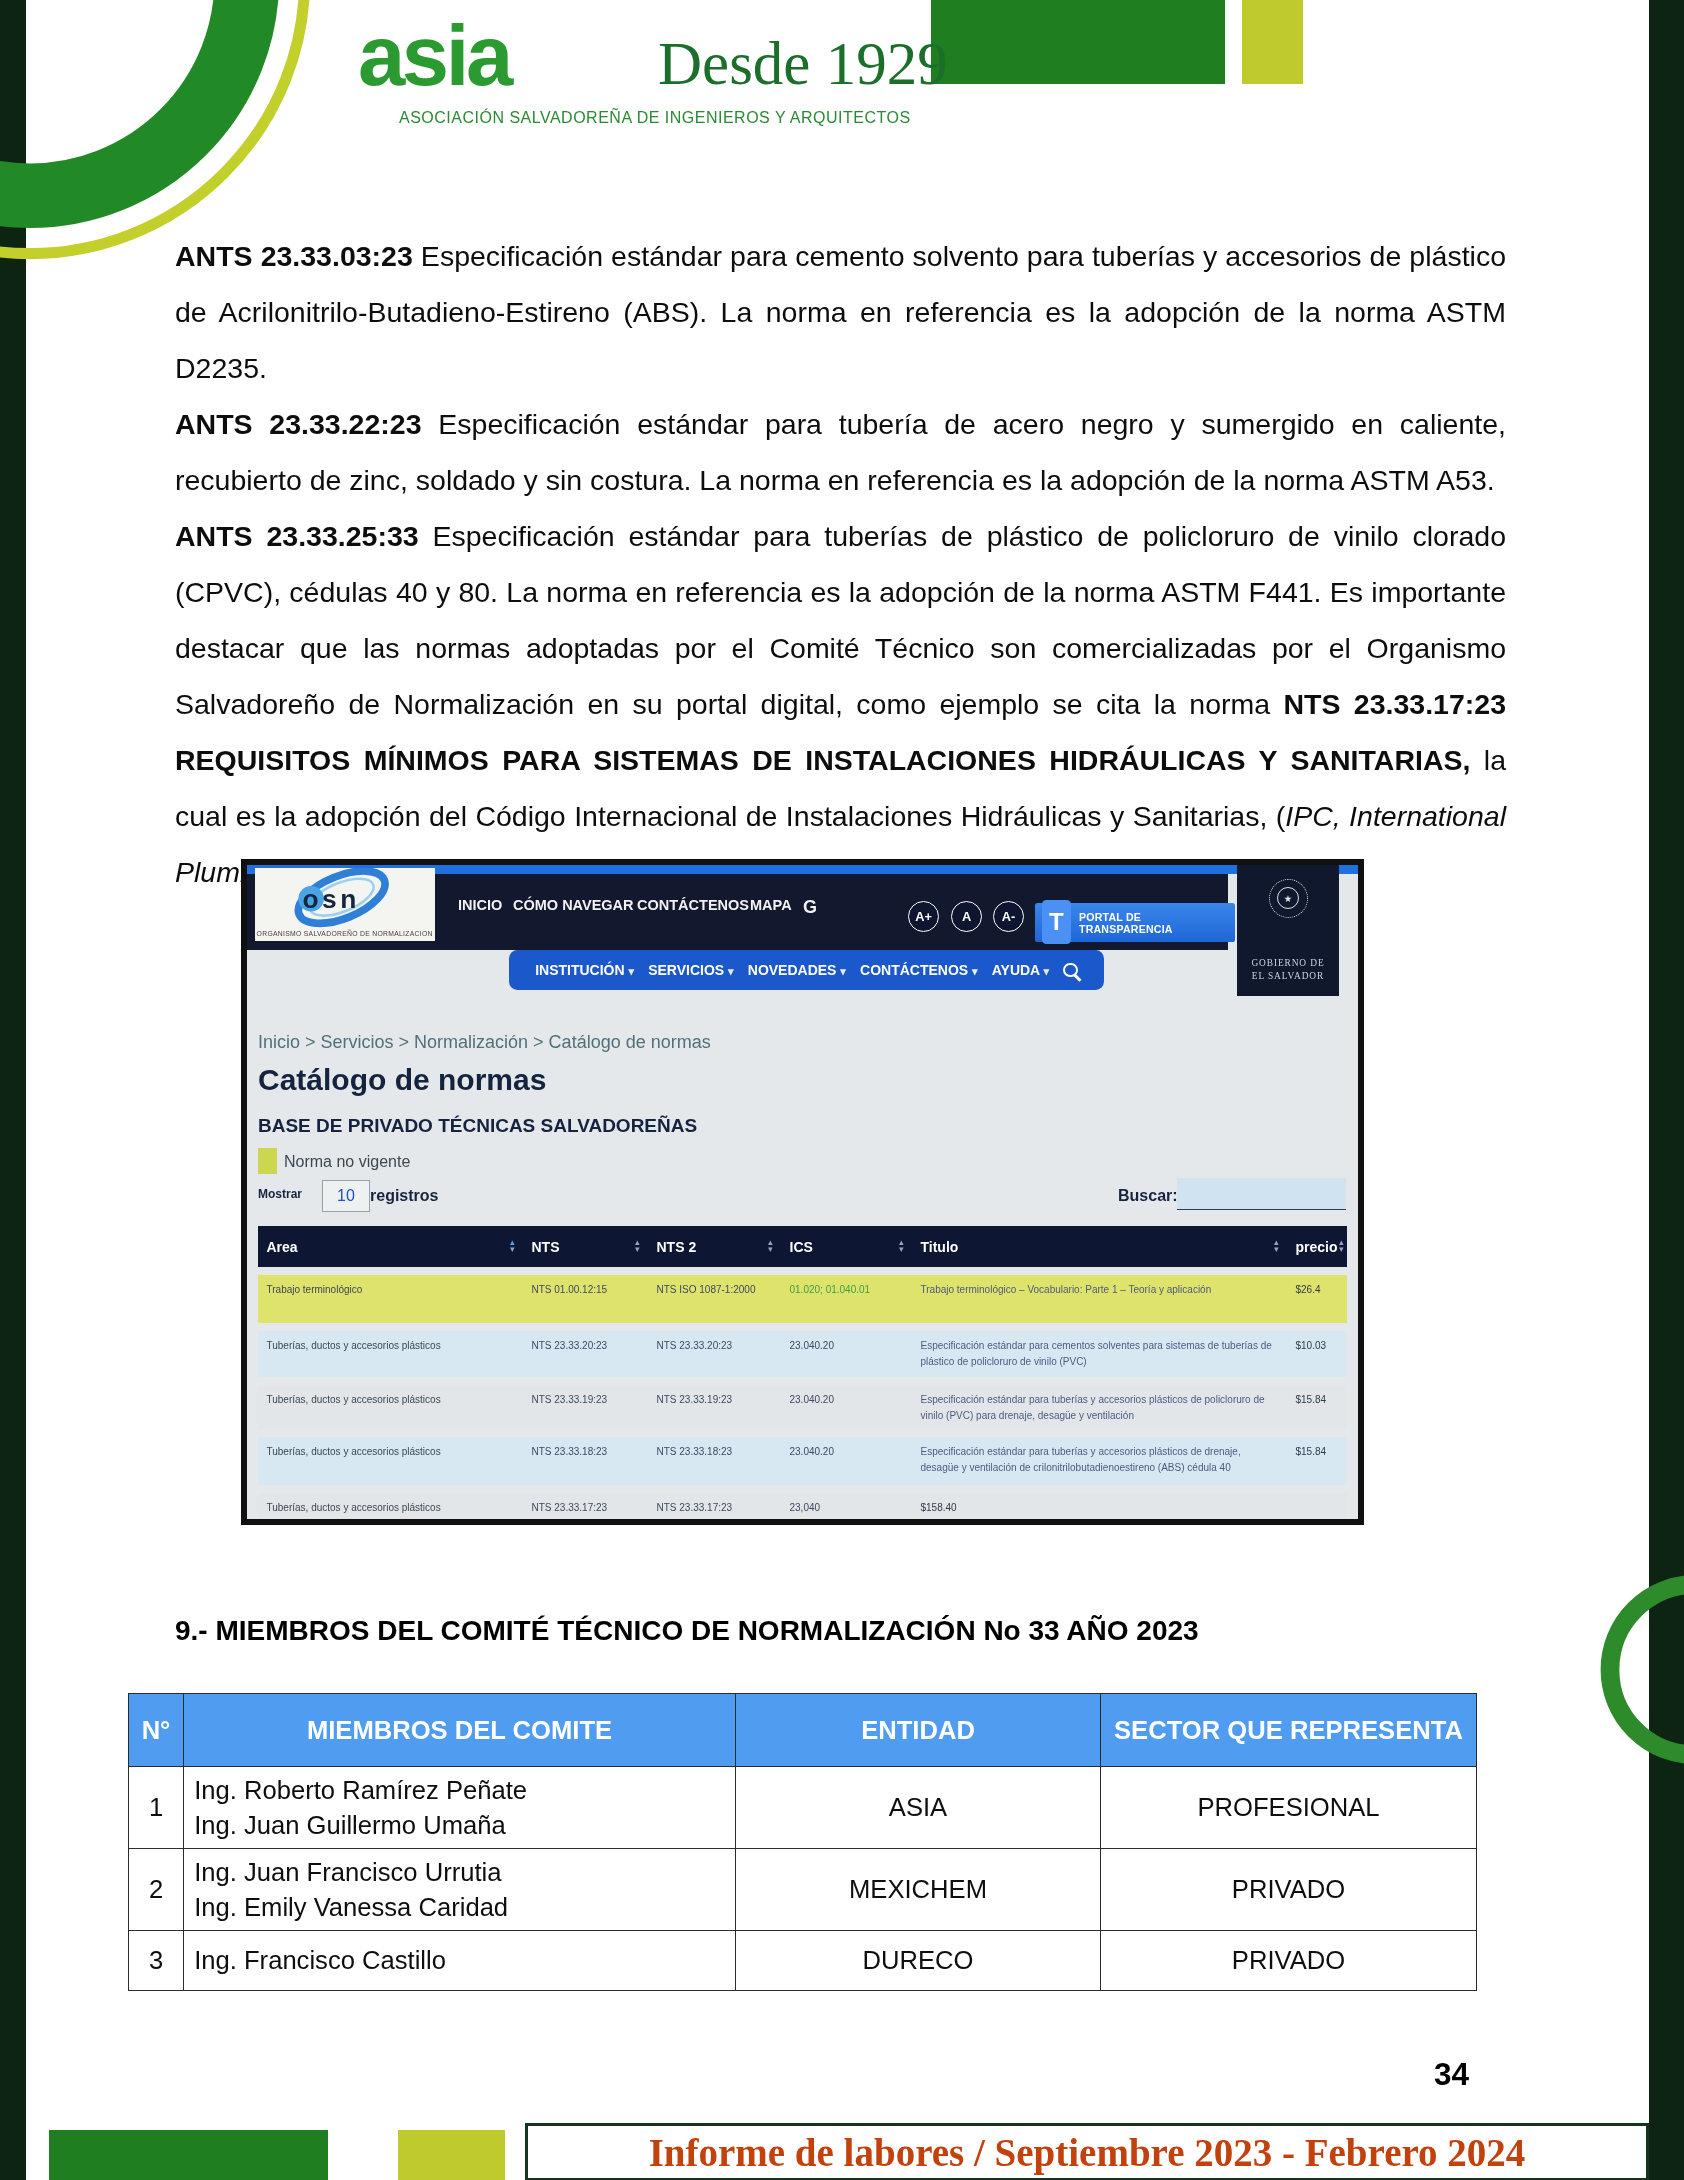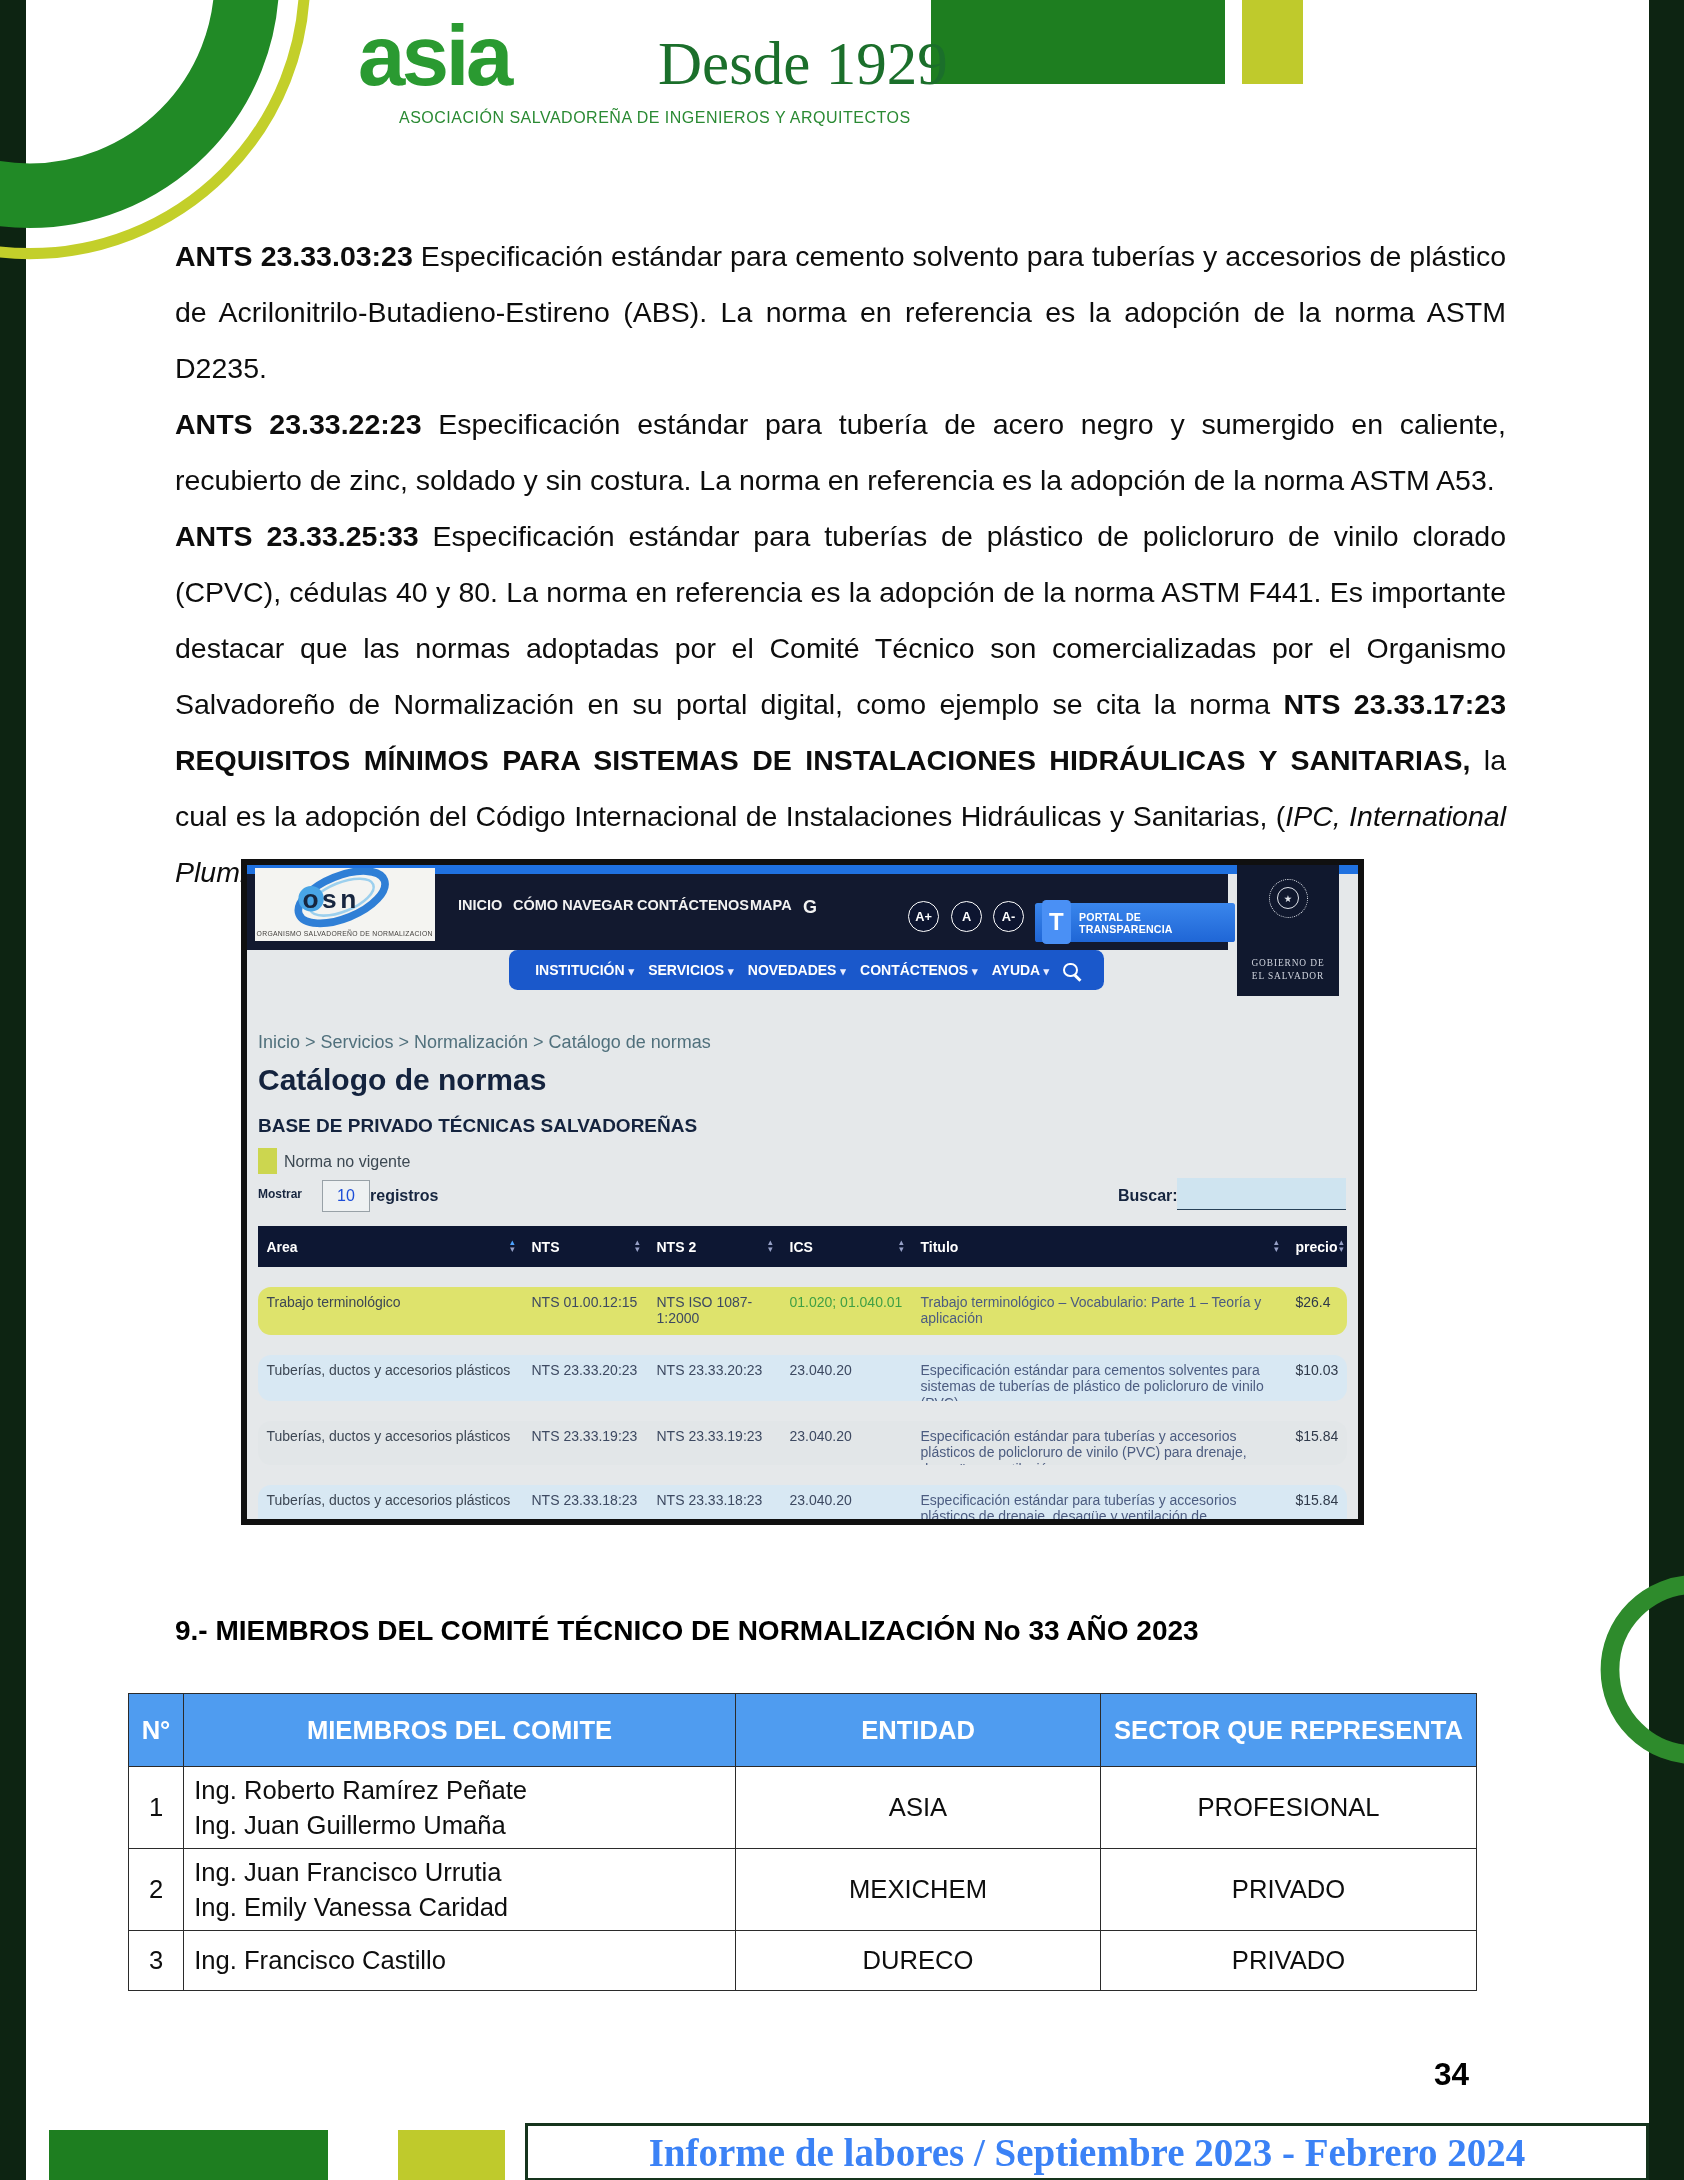--- a/index.html
+++ b/index.html
@@ -81,21 +81,21 @@
   .buscar-label { left:871px; top:322px; font-size:16px; font-weight:bold; color:#16253f; }
   .buscar-input { left:930px; top:313px; width:169px; height:32px; background:#cfe4f0;
                   border:none; border-bottom:1.7px solid #274057; }
 
   .osn-table { left:11px; top:361px; width:1089px; }
   .t-grid { display:grid; grid-template-columns:265px 125px 133px 131px 375px 60px; }
   .t-head { background:#0d1733; color:#fff; font-weight:bold; font-size:14px; height:41px; }
   .t-head .cell { display:flex; align-items:center; justify-content:space-between; padding:0 6.8px 0 8.5px; }
   .sort { display:inline-flex; flex-direction:column; font-size:7.7px; line-height:6.8px; color:#97a1c8; }
   .sort .on { color:#4da3ff; }
-  .t-row { font-size:14px; line-height:16.6px; margin-top:20px; overflow:hidden;border-radius:13px; }
+  .t-row { font-size:10px; line-height:16.6px; margin-top:8px; overflow:hidden; }
   .t-row .cell { padding:6.8px 6.8px 0 8.5px; }
   .row-y { background:#dee36c; } .row-b { background:#d8e8f3; } .row-g { background:#e2e6e8; }
   .c-area { color:#3d4754; } .c-nts { color:#3d4961; } .c-ics { color:#3d4961; }
   .c-ics-green { color:#3f9f44; }
   .c-tit { color:#4c5c80; } .c-pre { color:#303a4a; }
   .h-r1{height:48px;} .h-r2{height:46px;} .h-r3{height:44px;}
   .h-r4{height:48px;} .h-r5{height:41px;} .h-r6{height:51px;}
 
   
   .section-heading { left:175px; top:1615px; font-size:28px; font-weight:bold; color:#000; }
@@ -109,21 +109,21 @@
   .cell-center { text-align:center; }
   .row-1 td, .row-2 td { height:82px; }
   .row-3 td { height:60px; }
 
   
   .page-num { left:1434px; top:2056px; font-size:31.5px; font-weight:bold; color:#000; }
   .f-green { left:49px; top:2130px; width:279px; height:51px; background:#1e7e20; }
   .f-lime  { left:398px; top:2130px; width:107px; height:51px; background:#bfca2c; }
   .f-box { left:525px; top:2123px; width:1124px; height:58px; background:#fff;
            border:3.4px solid #15341d; display:flex; align-items:center; justify-content:center; }
-  .f-text { font-family:"Liberation Serif", serif; font-size:39px; font-weight:bold; color:#3b82f6; }
+  .f-text { font-family:"Liberation Serif", serif; font-size:39px; font-weight:bold; color:#c2410c; }
 </style>
 </head>
 <body>
 
 <div id="canvas">
 
   <div class="abs bar-left"></div>
   <div class="abs bar-right"></div>
   <div class="abs rect-green-top"></div>
   <div class="abs rect-lime-top"></div>

